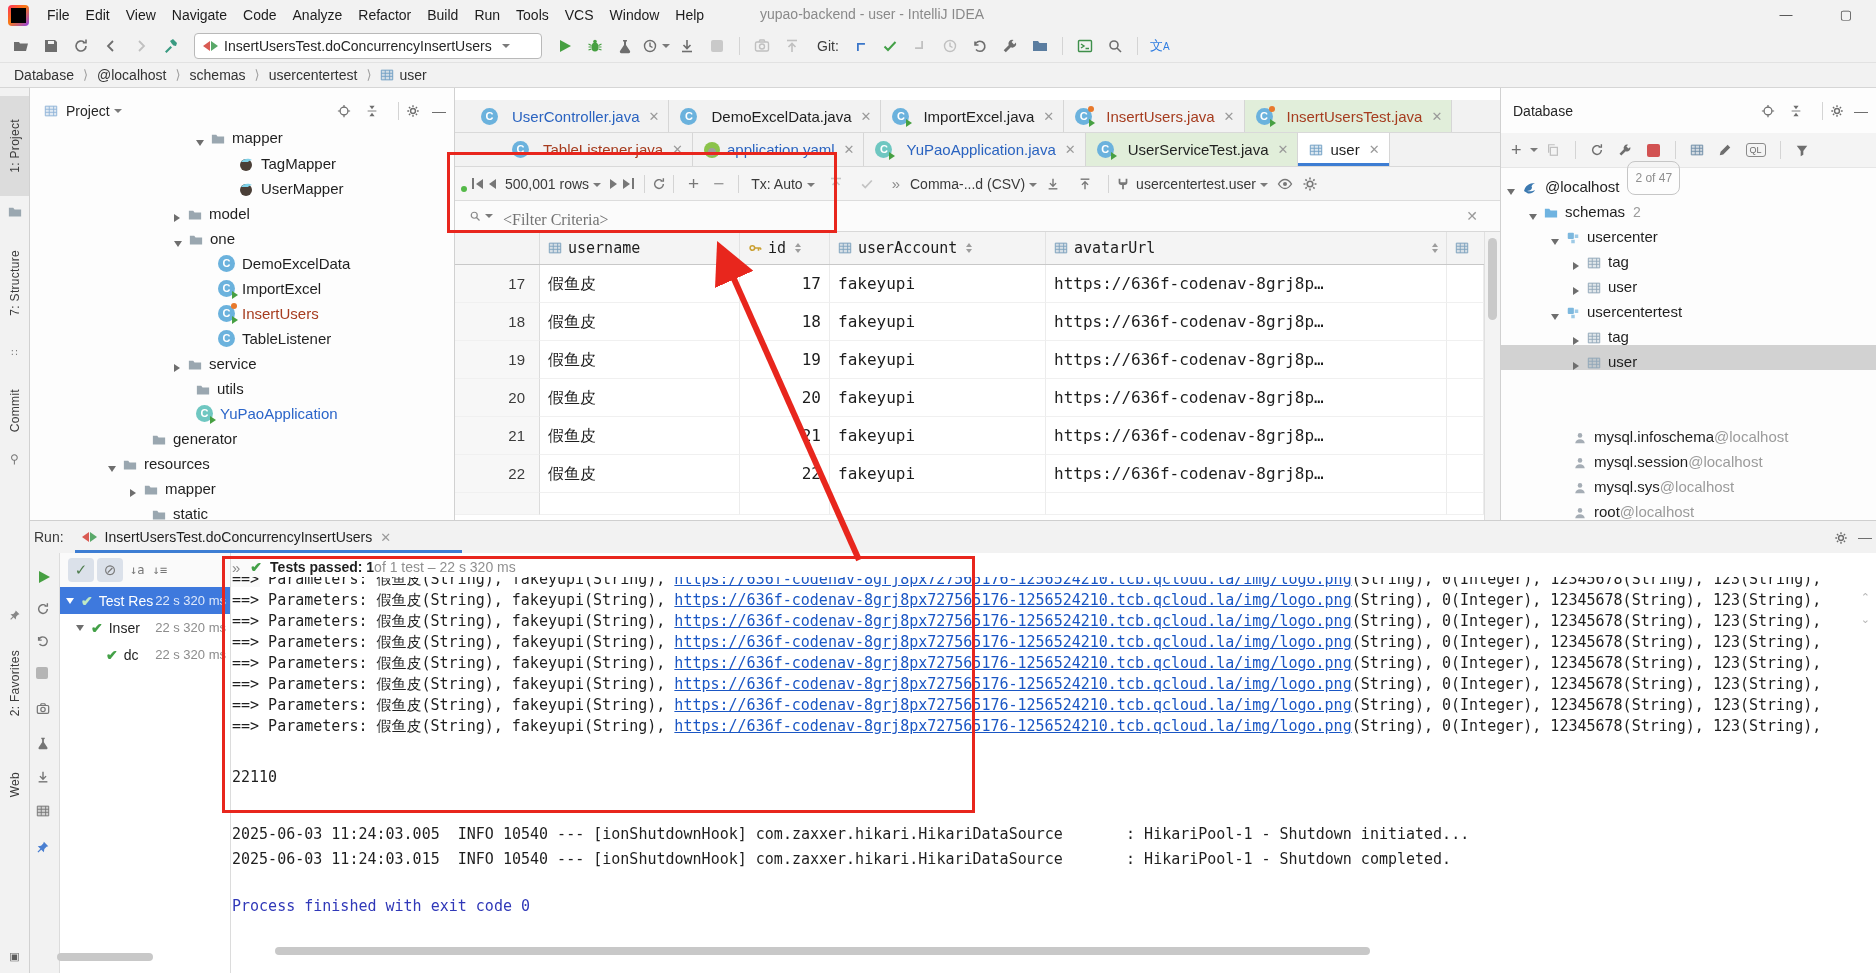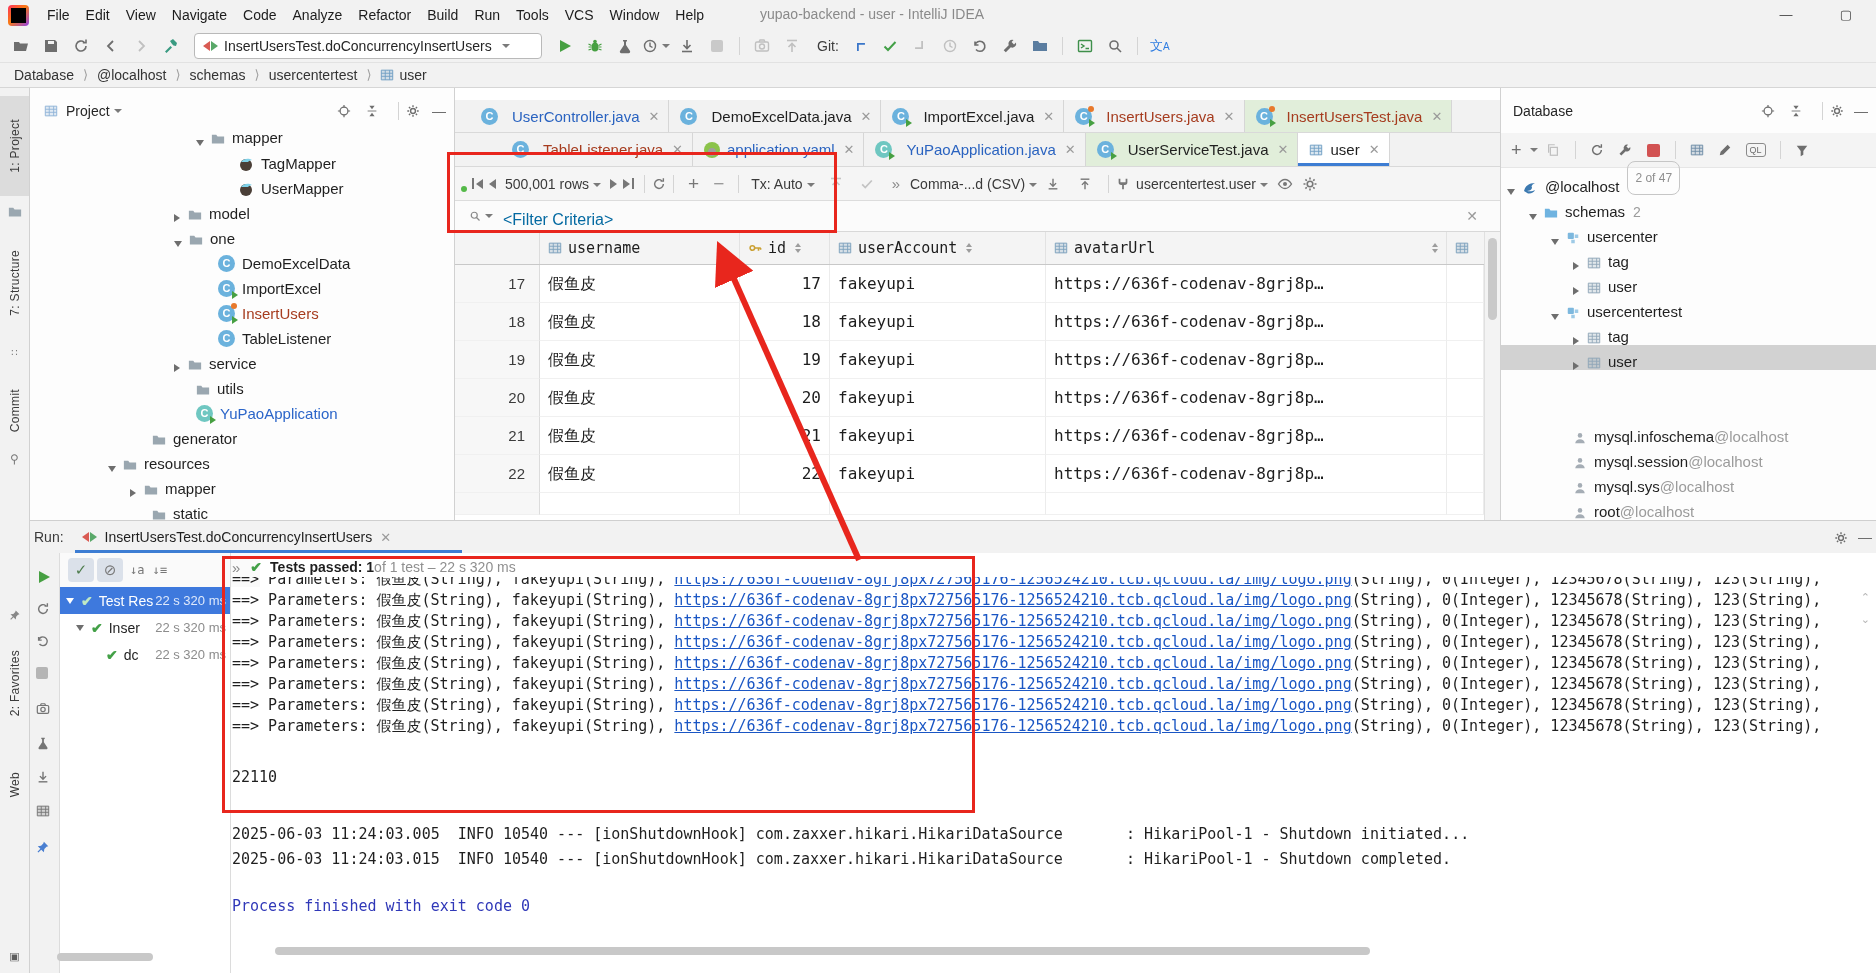--- a/index.html
+++ b/index.html
@@ -60,21 +60,21 @@
   .tab.sel{background:#fff;}
   .tab.sel::after{content:"";position:absolute;left:0;right:0;bottom:0;height:3px;background:#3d7dd3;}
   .leaf{width:16px;height:16px;border-radius:50%;background:#8bc34a;position:relative;display:inline-block;}
   .leaf::after{content:"";position:absolute;left:4px;top:6px;width:8px;height:8px;border-radius:50%;background:#9e9e9e;}
   .gridbar{position:absolute;left:0;top:79px;width:1045px;height:34px;background:#f5f5f5;border-bottom:1px solid #dcdcdc;display:flex;align-items:center;font-size:14px;color:#3a3a3a;padding-left:14px;box-sizing:border-box;white-space:nowrap;}
   .navg{display:inline-flex;align-items:center;gap:2px;color:#777;margin:0 3px;}
   .tri-l{width:0;height:0;border-top:5px solid transparent;border-bottom:5px solid transparent;border-right:7px solid #777;display:inline-block;}
   .tri-r{width:0;height:0;border-top:5px solid transparent;border-bottom:5px solid transparent;border-left:7px solid #777;display:inline-block;}
   .vbar{display:inline-block;width:2px;height:11px;background:#777;}
   .filter-row{position:absolute;left:0;top:113px;width:1045px;height:31px;background:#fbfbfb;border-bottom:1px solid #d8d8d8;display:flex;align-items:center;padding-left:14px;box-sizing:border-box;}
-  .filter-txt{font-family:Liberation Sans, sans-serif;font-size:16px;color:#0369a1;margin-left:10px;margin-top:8px;}
+  .filter-txt{font-family:Liberation Serif, serif;font-size:16px;color:#737373;margin-left:10px;margin-top:8px;}
   .filter-x{position:absolute;right:22px;color:#9a9a9a;font-size:14px;}
   
   .dgrid{position:absolute;left:0;top:144px;width:1029px;}
   .grow{display:grid;grid-template-columns:85px 200px 90px 216px 401px 37px;}
   .ghead{height:32px;background:#f4f4f4;border-bottom:1px solid #c8c8c8;font-family:"DejaVu Sans Mono",monospace;font-size:15px;color:#1d1d1d;}
   .ghead >div{display:flex;align-items:center;gap:6px;padding:0 8px;border-right:1px solid #e2e2e2;overflow:hidden;}
   .gcell{height:38px;line-height:38px;font-family:"DejaVu Sans Mono",monospace;font-size:16px;color:#1d1d1d;border-right:1px solid #ececec;border-bottom:1px solid #f0f0f0;padding:0 8px;white-space:nowrap;overflow:hidden;box-sizing:border-box;}
   .gnum{background:#f7f7f7;text-align:right;color:#3c3c3c;font-size:15px;font-family:"Liberation Sans",sans-serif;border-right:1px solid #dcdcdc;padding-right:14px;}
   .c-id{text-align:right;}
   .sort{display:inline-flex;flex-direction:column;gap:2px;margin-left:3px;}

